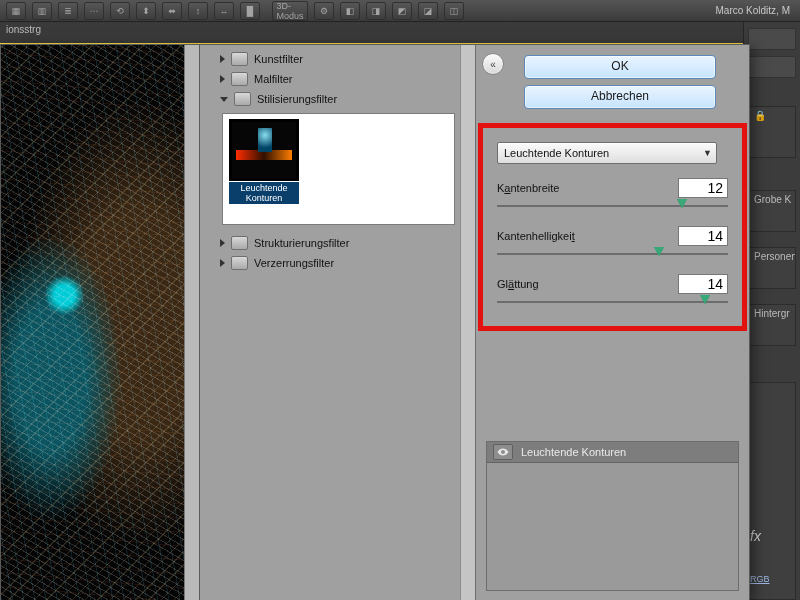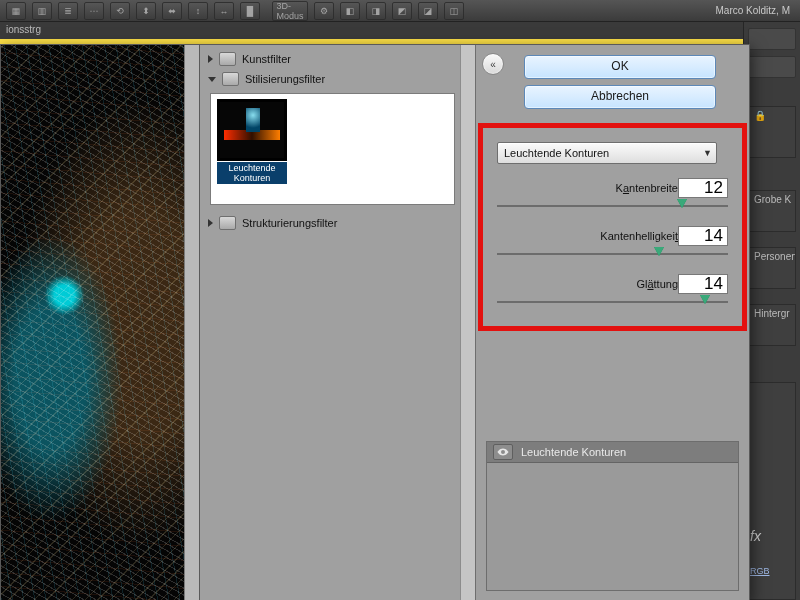--- a/index.html
+++ b/index.html
@@ -72,31 +72,31 @@
   }
   .ps-right-dark .pa{ top:84px;  height:44px;}
   .ps-right-dark .pb{ top:168px; height:34px;}
   .ps-right-dark .pc{ top:225px; height:34px;}
   .ps-right-dark .pd{ top:282px; height:34px;}
   .ps-right-dark .pe{ top:360px; bottom:0;}
   .ps-right-dark .lock{
     display:inline-block; margin-left:auto; color:#aaa;
   }
   .ps-right-dark .bottom-label{
-    position:absolute; left:6px; bottom:24px;
+    position:absolute; left:6px; bottom:16px;
     color:#9fb9e6; font-size:9px;text-decoration:underline;
   }
   .ps-right-dark .fx{
     position:absolute; left:6px; bottom:56px;
     color:#cfcfcf; font-style:italic; font-size:14px;
   }
 
   .secondstrip{
     position:absolute; left:0; right:56px; top:22px; height:22px;
-    background:#3a3a3a; border-bottom:5px solid #fde047;
+    background:#3a3a3a; border-bottom:1px solid #fde047;
     color:#bbb; padding:2px 6px; box-sizing:border-box;
     font-size:10px;
   }
 
   
 
   .dlg {
     position: absolute;
     top: 44px; left: 0;
     width: 748px; height: 556px;
@@ -144,21 +144,21 @@
   .tree-pane {
     width: 275px;
     background:#a0a0a0;
     border-right:1px solid #6e6e6e;
     display:flex; flex-direction:column;
   }
   .tree-scroll{
     flex:1;
     background:#a0a0a0;
     position:relative;
-    padding:4px 14px 4px 4px;
+    padding:4px 14px 4px 16px;
     box-sizing:border-box;
   }
   .tree-scroll::after{
     content:""; position:absolute; right:0; top:0; bottom:0; width:14px;
     background:#c5c5c5; border-left:1px solid #8c8c8c;
   }
   .tree-item{
     display:flex; align-items:center; gap:6px;
     padding:3px 4px;
     color:#111;
@@ -277,29 +277,29 @@
     display:flex; align-items:center; justify-content:space-between;
     padding:0 4px 0 6px; font-size:11px; color:#111;
     box-shadow:inset 0 1px 0 #fff;
   }
   .combo .arrow{ font-size:9px;color:#333;}
 
   .param{
     margin-top:14px;
   }
   .param .row1{
-    display:flex; justify-content:flex-end; align-items:center;
+    display:flex; justify-content:space-between; align-items:center;
     margin-bottom:4px;
   }
   .param .lbl{ font-size:11px; color:#111;}
   .param .lbl u{ text-decoration:underline;}
   .param input.num{
     width:40px; height:18px;
     border:1px solid #787878; background:#fff;
-    text-align:right; padding:0 4px; font-size:17px;
+    text-align:right; padding:0 4px; font-size:14px;
   }
   .slider-track{
     position:relative; height:10px;
   }
   .slider-track::before{
     content:""; position:absolute; left:0;right:0; top:3px; height:2px;
     background:#6c6c6c;
   }
   .slider-handle{
     position:absolute; top:-3px;
@@ -392,37 +392,47 @@
     <div class="scribble"></div>
   </div>
 
   <div class="tree-pane">
     <div class="tree-scroll">
       <div class="tree-item">
         <span class="tri"></span>
         <span class="folder"></span>
         <span>Kunstfilter</span>
       </div>
+      <div class="tree-item">
+        <span class="tri"></span>
+        <span class="folder"></span>
+        <span>Malfilter</span>
+      </div>
       <div class="tree-item expanded">
         <span class="tri"></span>
         <span class="folder"></span>
         <span>Stilisierungsfilter</span>
       </div>
 
       <div class="thumb-area">
         <div class="filter-thumb selected">
           <div class="pic"></div>
           <div class="caption">Leuchtende Konturen</div>
         </div>
       </div>
 
       <div class="tree-item">
         <span class="tri"></span>
         <span class="folder"></span>
         <span>Strukturierungsfilter</span>
+      </div>
+      <div class="tree-item">
+        <span class="tri"></span>
+        <span class="folder"></span>
+        <span>Verzerrungsfilter</span>
       </div>
     </div>
   </div>
 
   <div class="rpanel">
     <div class="collapse-btn">
       <span>«</span>
     </div>
     <div class="btn">OK</div>
     <div class="btn">Abbrechen</div>

